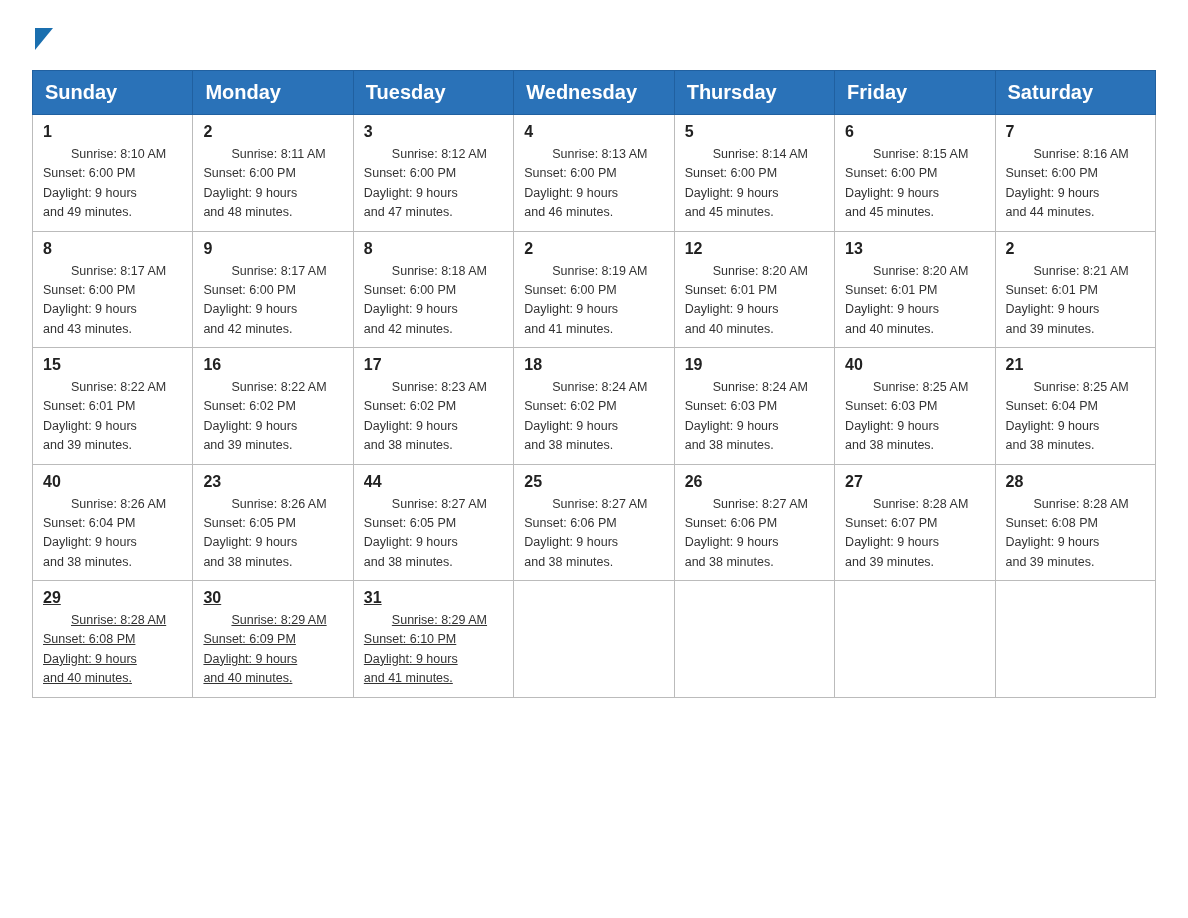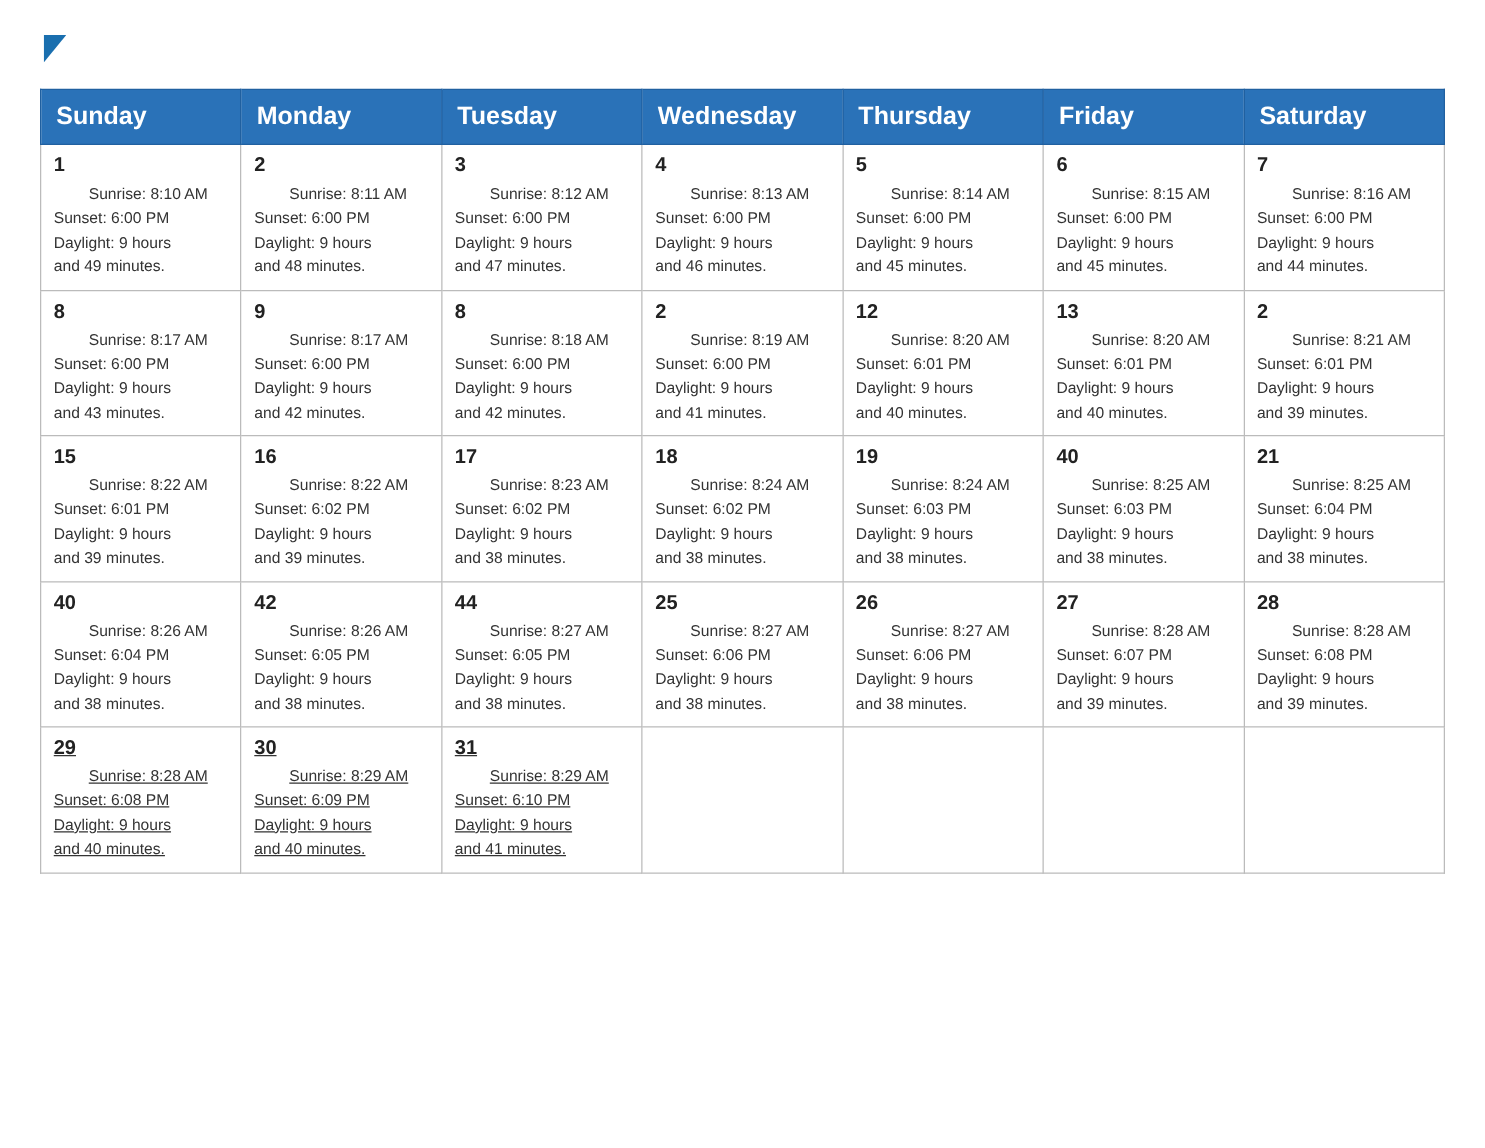--- a/index.html
+++ b/index.html
@@ -221,21 +221,21 @@
       <span class="day-number">21</span>
       <span class="day-info">Sunrise: 8:25 AM<br>Sunset: 6:04 PM<br>Daylight: 9 hours<br>and 38 minutes.</span>
     </td>
       </tr>
       <tr>
         <td>
       <span class="day-number">40</span>
       <span class="day-info">Sunrise: 8:26 AM<br>Sunset: 6:04 PM<br>Daylight: 9 hours<br>and 38 minutes.</span>
     </td>
         <td>
-      <span class="day-number">42</span>
+      <span class="day-number">23</span>
       <span class="day-info">Sunrise: 8:26 AM<br>Sunset: 6:05 PM<br>Daylight: 9 hours<br>and 38 minutes.</span>
     </td>
         <td>
       <span class="day-number">44</span>
       <span class="day-info">Sunrise: 8:27 AM<br>Sunset: 6:05 PM<br>Daylight: 9 hours<br>and 38 minutes.</span>
     </td>
         <td>
       <span class="day-number">25</span>
       <span class="day-info">Sunrise: 8:27 AM<br>Sunset: 6:06 PM<br>Daylight: 9 hours<br>and 38 minutes.</span>
     </td>

